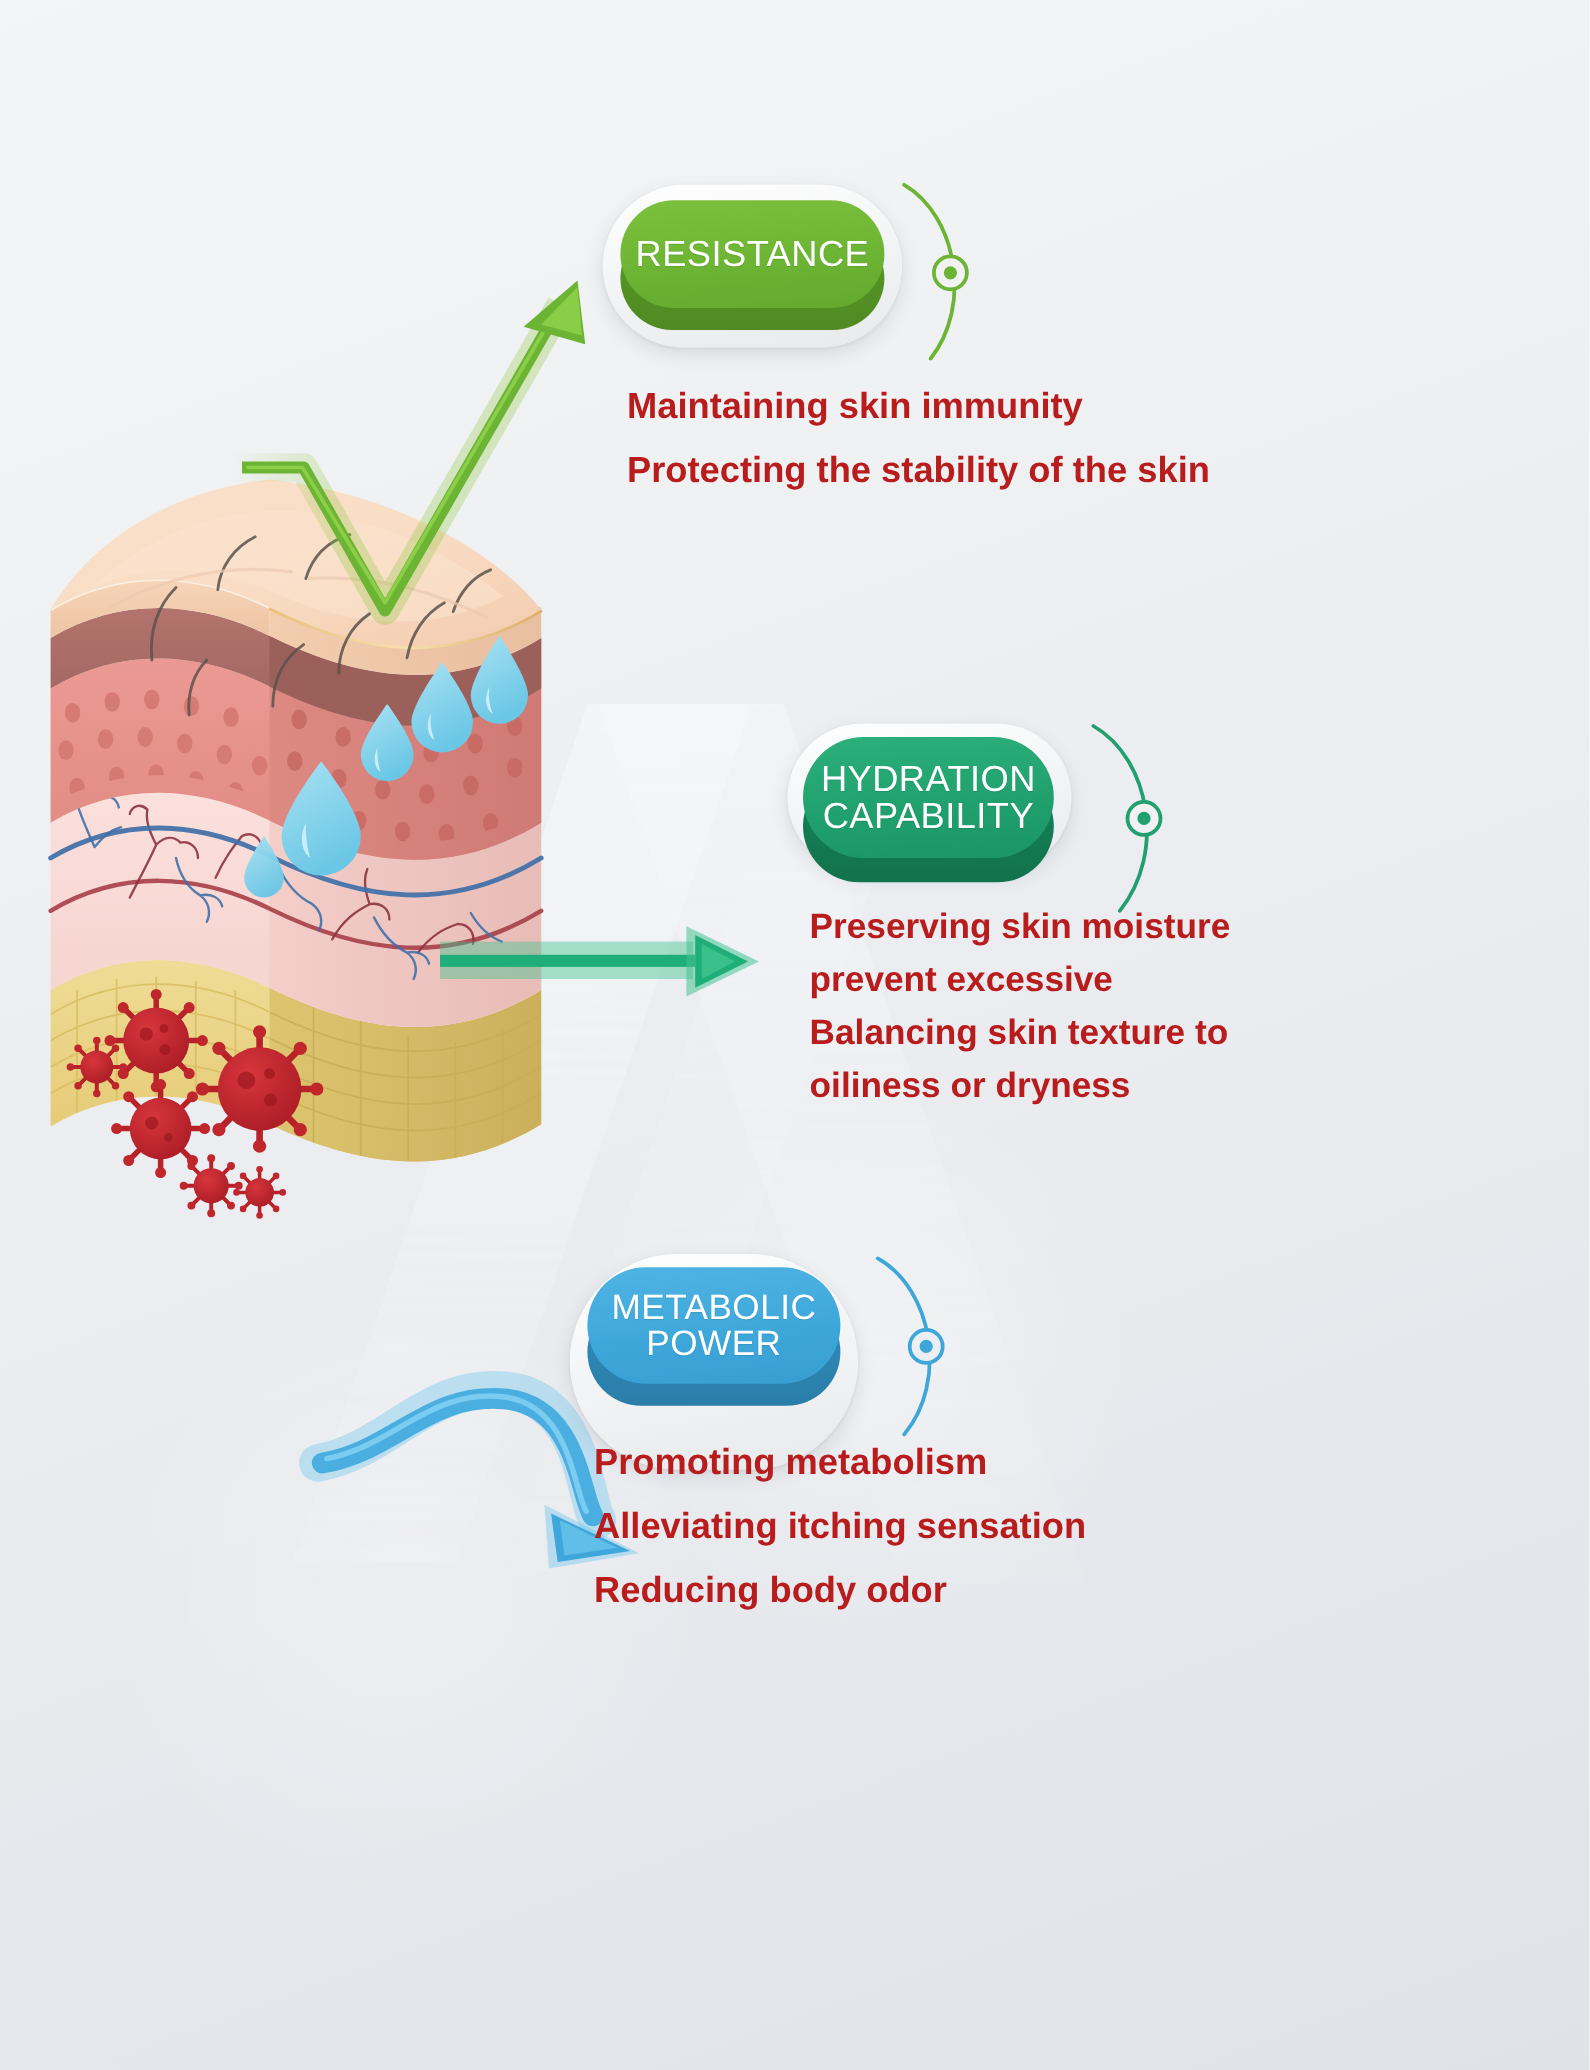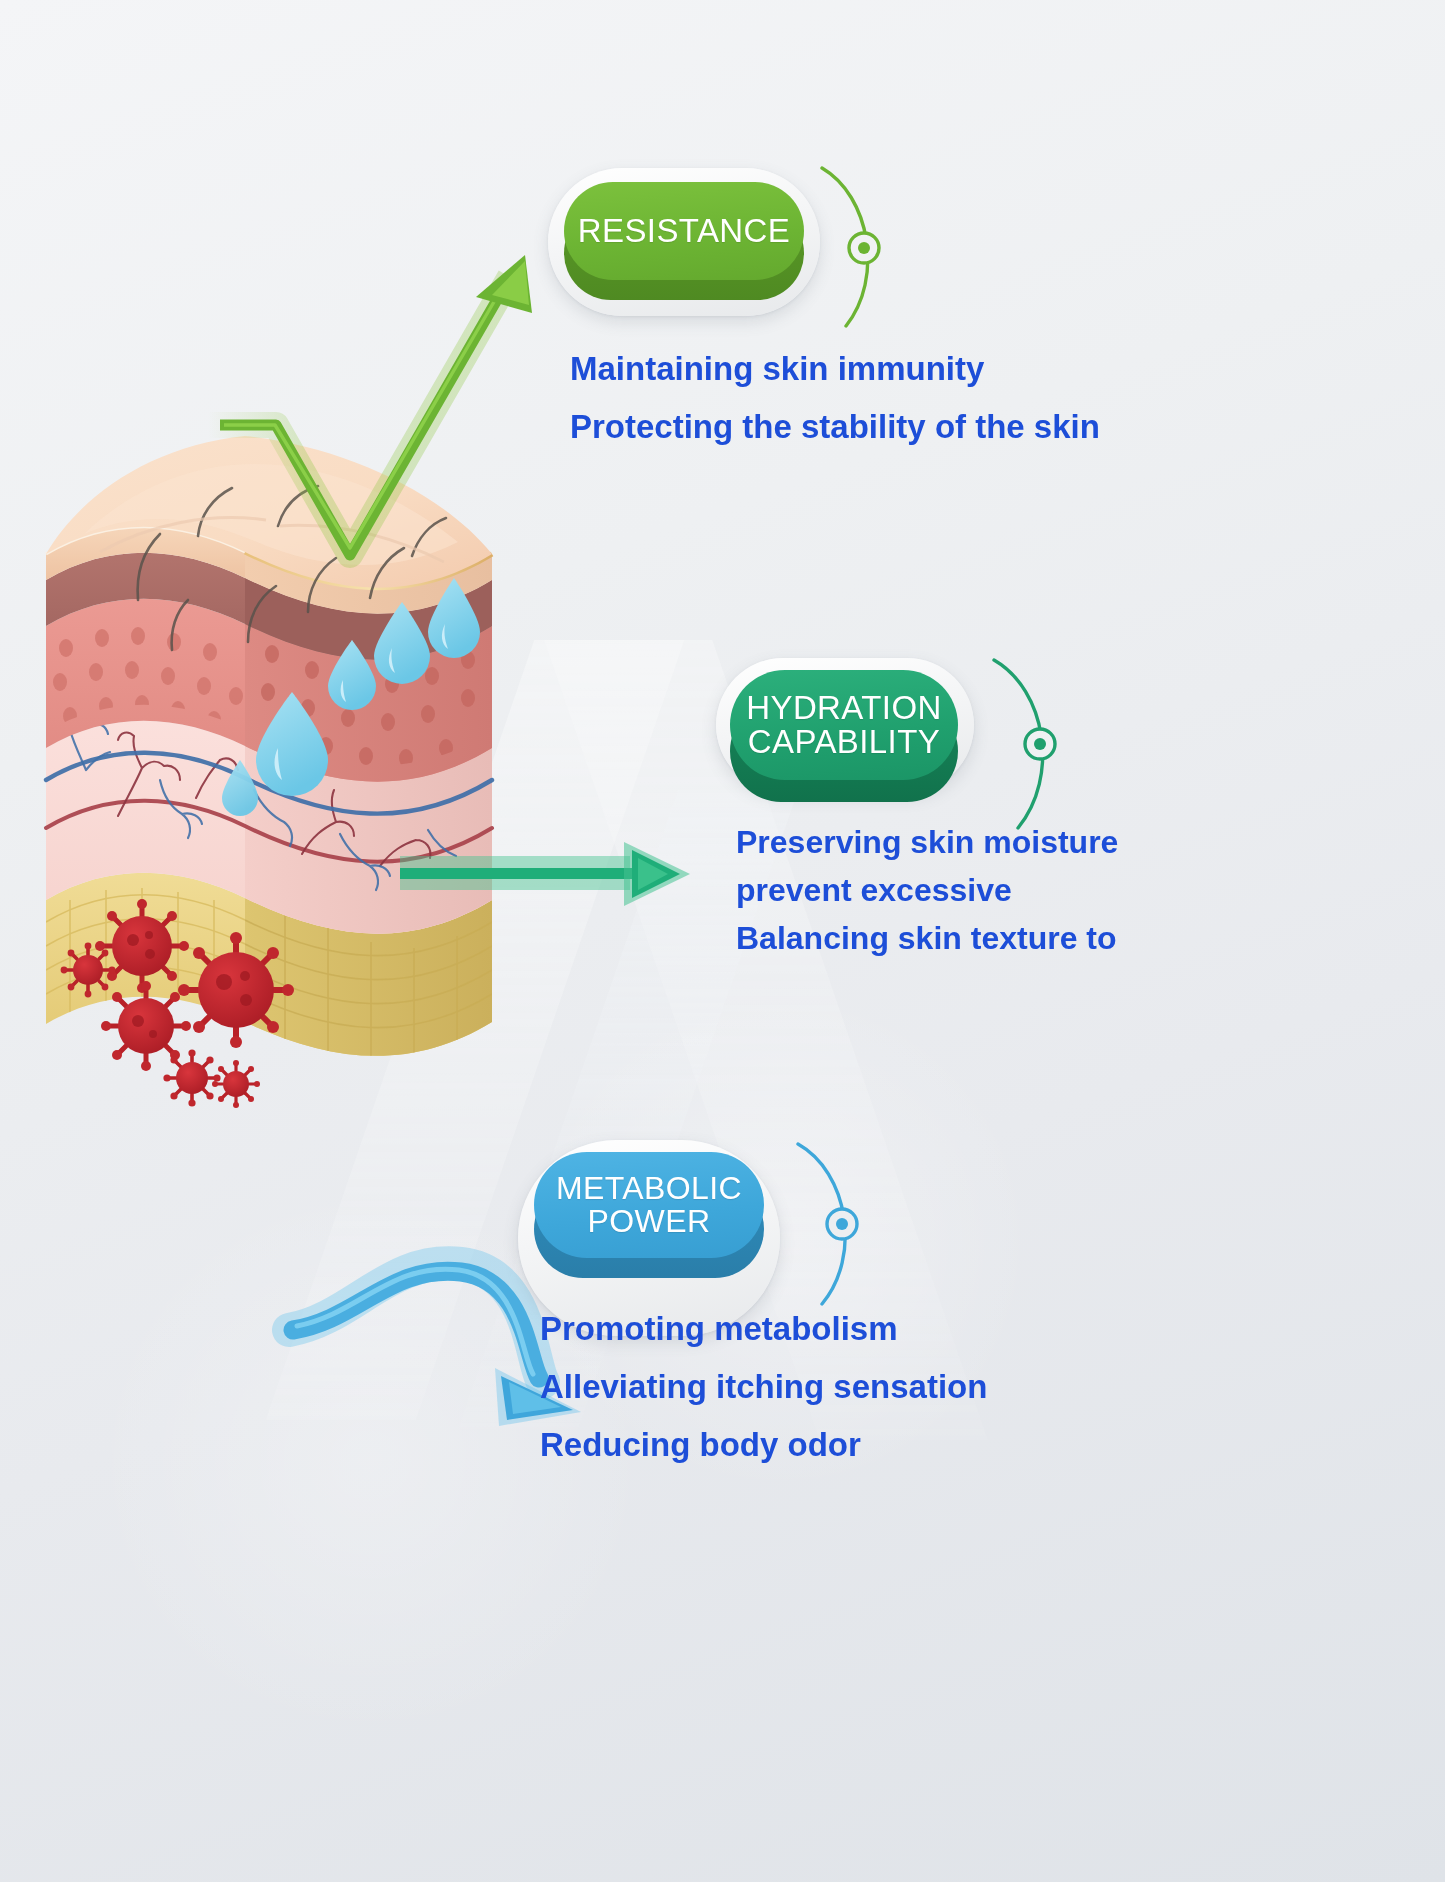--- a/index.html
+++ b/index.html
@@ -36,21 +36,21 @@
       text-shadow:0 1px 1px rgba(0,0,0,.10);}
   .badge-pill .lbl{position:relative;z-index:3;}
   .pill-face{position:absolute;inset:0;border-radius:999px;z-index:2;}
   .pill-base{position:absolute;border-radius:999px;z-index:1;}
 
   
   .arc{position:absolute;}
   .arc svg{display:block;overflow:visible;}
 
   
-  .txtblock{position:absolute;color:#1d4ed8;font-weight:700;}
+  .txtblock{position:absolute;color:#b91c1c;font-weight:700;}
   .txtblock .ln{white-space:pre;}
 
   
   .skin{position:absolute;left:40px;top:430px;width:530px;height:680px;}
   .skin svg{display:block;overflow:visible;}
 
   
   .arw{position:absolute;}
   .arw svg{display:block;overflow:visible;}
 </style>
@@ -512,20 +512,21 @@
         <span class="lbl">HYDRATION</span>
         <span class="lbl">CAPABILITY</span>
       </div>
     </div>
   </div>
 
   <div class="txtblock" style="left:736px;top:818px;width:450px;font-size:32px;line-height:48px;">
     <div class="ln" style="">Preserving skin moisture</div>
     <div class="ln">prevent excessive</div>
     <div class="ln">Balancing skin texture to</div>
+    <div class="ln">oiliness or dryness</div>
   </div>
 
   <div class="badge-wrap" style="left:518px;top:1140px;">
     <div class="arc" style="left:244px;top:-2px;">
       <svg width="130" height="172" viewBox="0 0 130 172">
         <path d="M36,6 C86,34 100,118 60,166" fill="none" stroke="#3ea7da" stroke-width="3.4" stroke-linecap="round"></path>
         <circle cx="80" cy="86" r="15" fill="#eceef1" stroke="#3ea7da" stroke-width="3.4"></circle>
         <circle cx="80" cy="86" r="6" fill="#3ea7da"></circle>
       </svg>
     </div>

